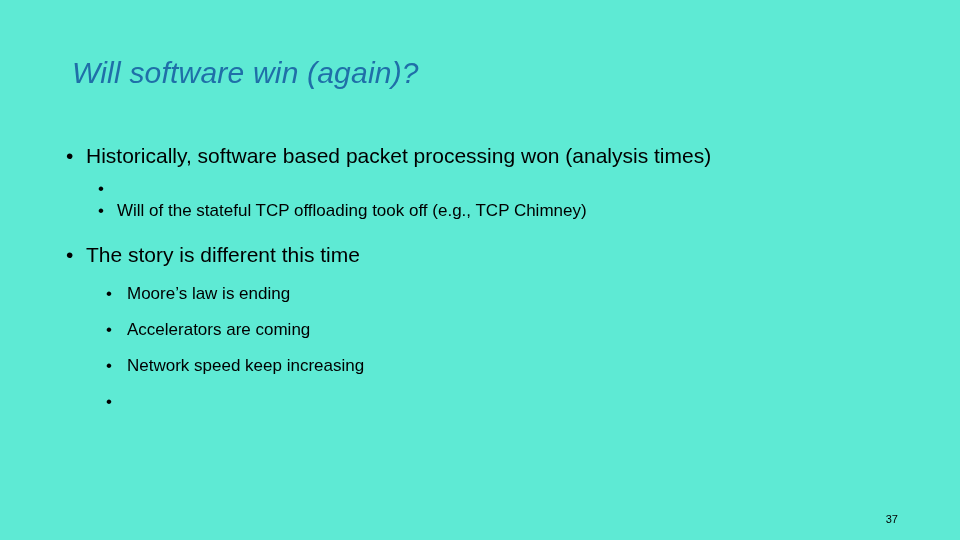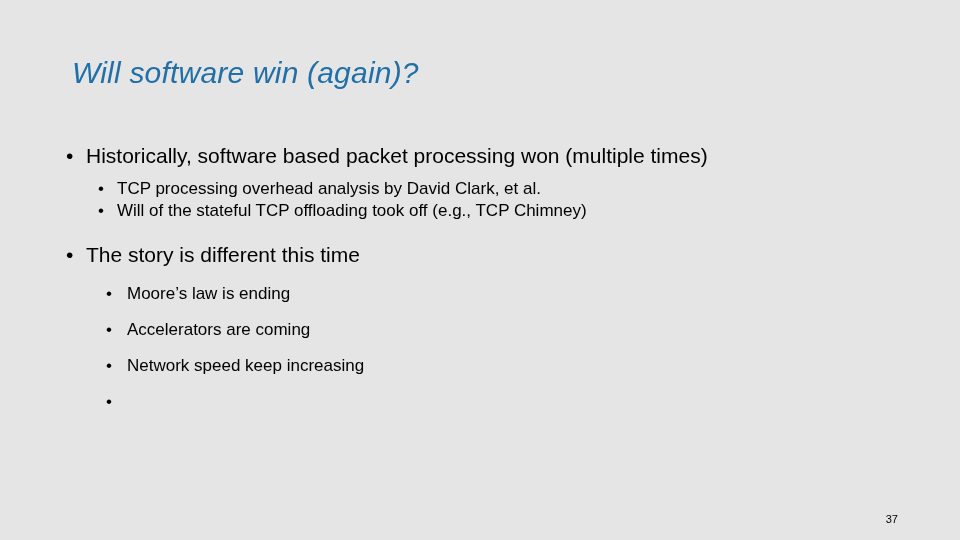--- a/index.html
+++ b/index.html
@@ -12,21 +12,21 @@
     background: #ffffff;
     font-family: "Liberation Sans", sans-serif;
     overflow: hidden;
     position: relative;
   }
 
   .slide {
     position: relative;
     width: 960px;
     height: 540px;
-    background: #e5e5e5;
+    background: #5eead4;
     box-sizing: border-box;
   }
 
   .slide-title {
     position: absolute;
     left: 72px;
     top: 56px;
     width: 830px;
     font-size: 30px;
     font-style: italic;
@@ -122,27 +122,26 @@
 <body>
 
 <div class="slide">
 
   <div class="slide-title">Will software win (again)?</div>
 
   <div class="body-area">
 
     <div class="bullet-row lvl1">
       <span class="bullet-marker">•</span>
-      <span class="bullet-text">Historically, software based packet processing won (multiple times)</span>
+      <span class="bullet-text">Historically, software based packet processing won (analysis times)</span>
     </div>
 
     <div class="group-a">
       <div class="bullet-row lvl2">
         <span class="bullet-marker">•</span>
-        <span class="bullet-text">TCP processing overhead analysis by David Clark, et al.</span>
       </div>
       <div class="bullet-row lvl2">
         <span class="bullet-marker">•</span>
         <span class="bullet-text">Will of the stateful TCP offloading took off (e.g., TCP Chimney)</span>
       </div>
     </div>
 
     <div class="bullet-row lvl1 group-b-head">
       <span class="bullet-marker">•</span>
       <span class="bullet-text">The story is different this time</span>

